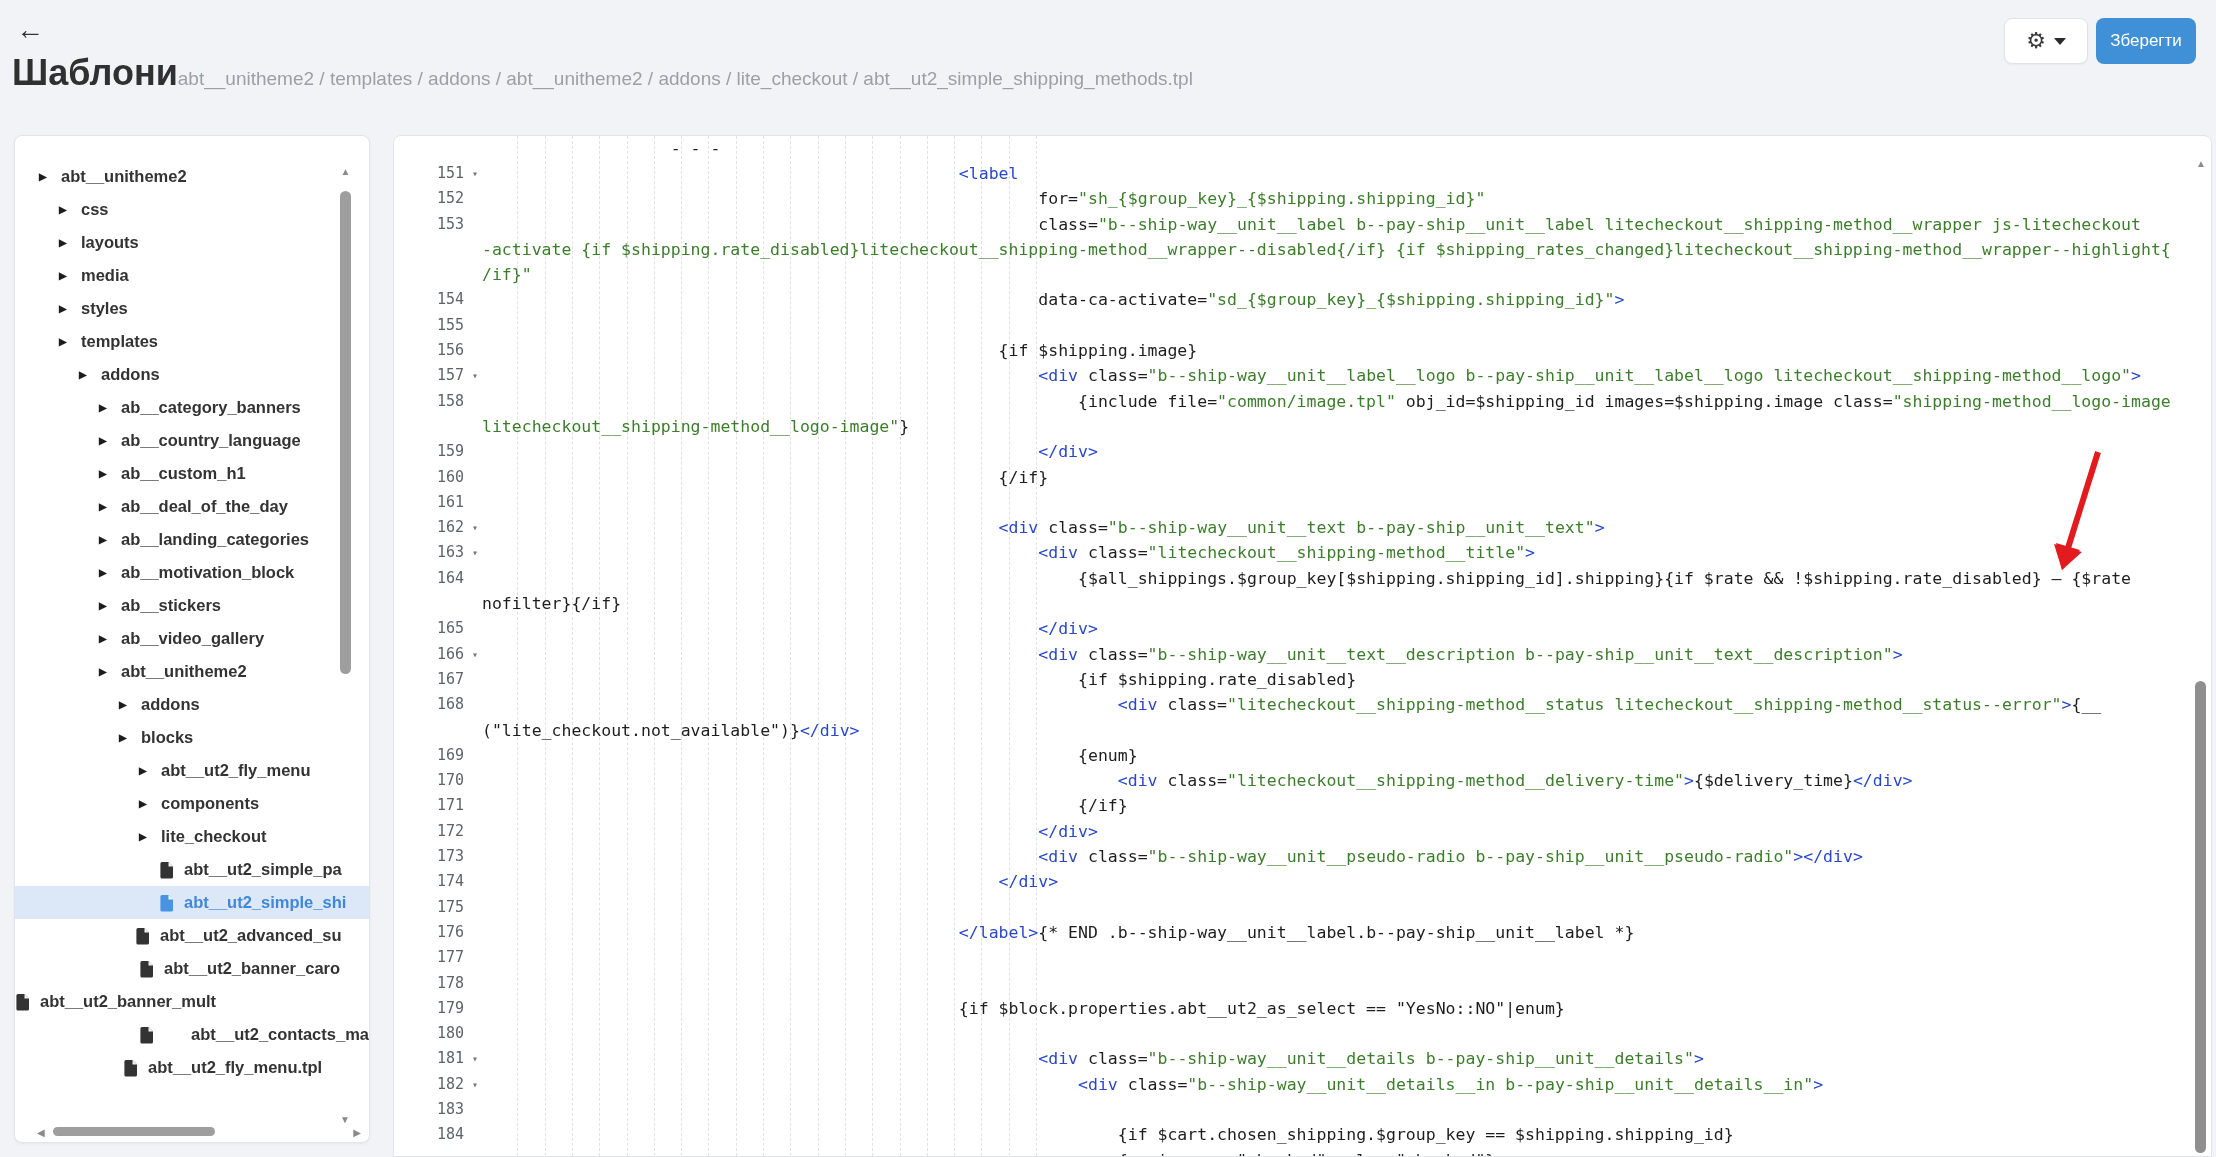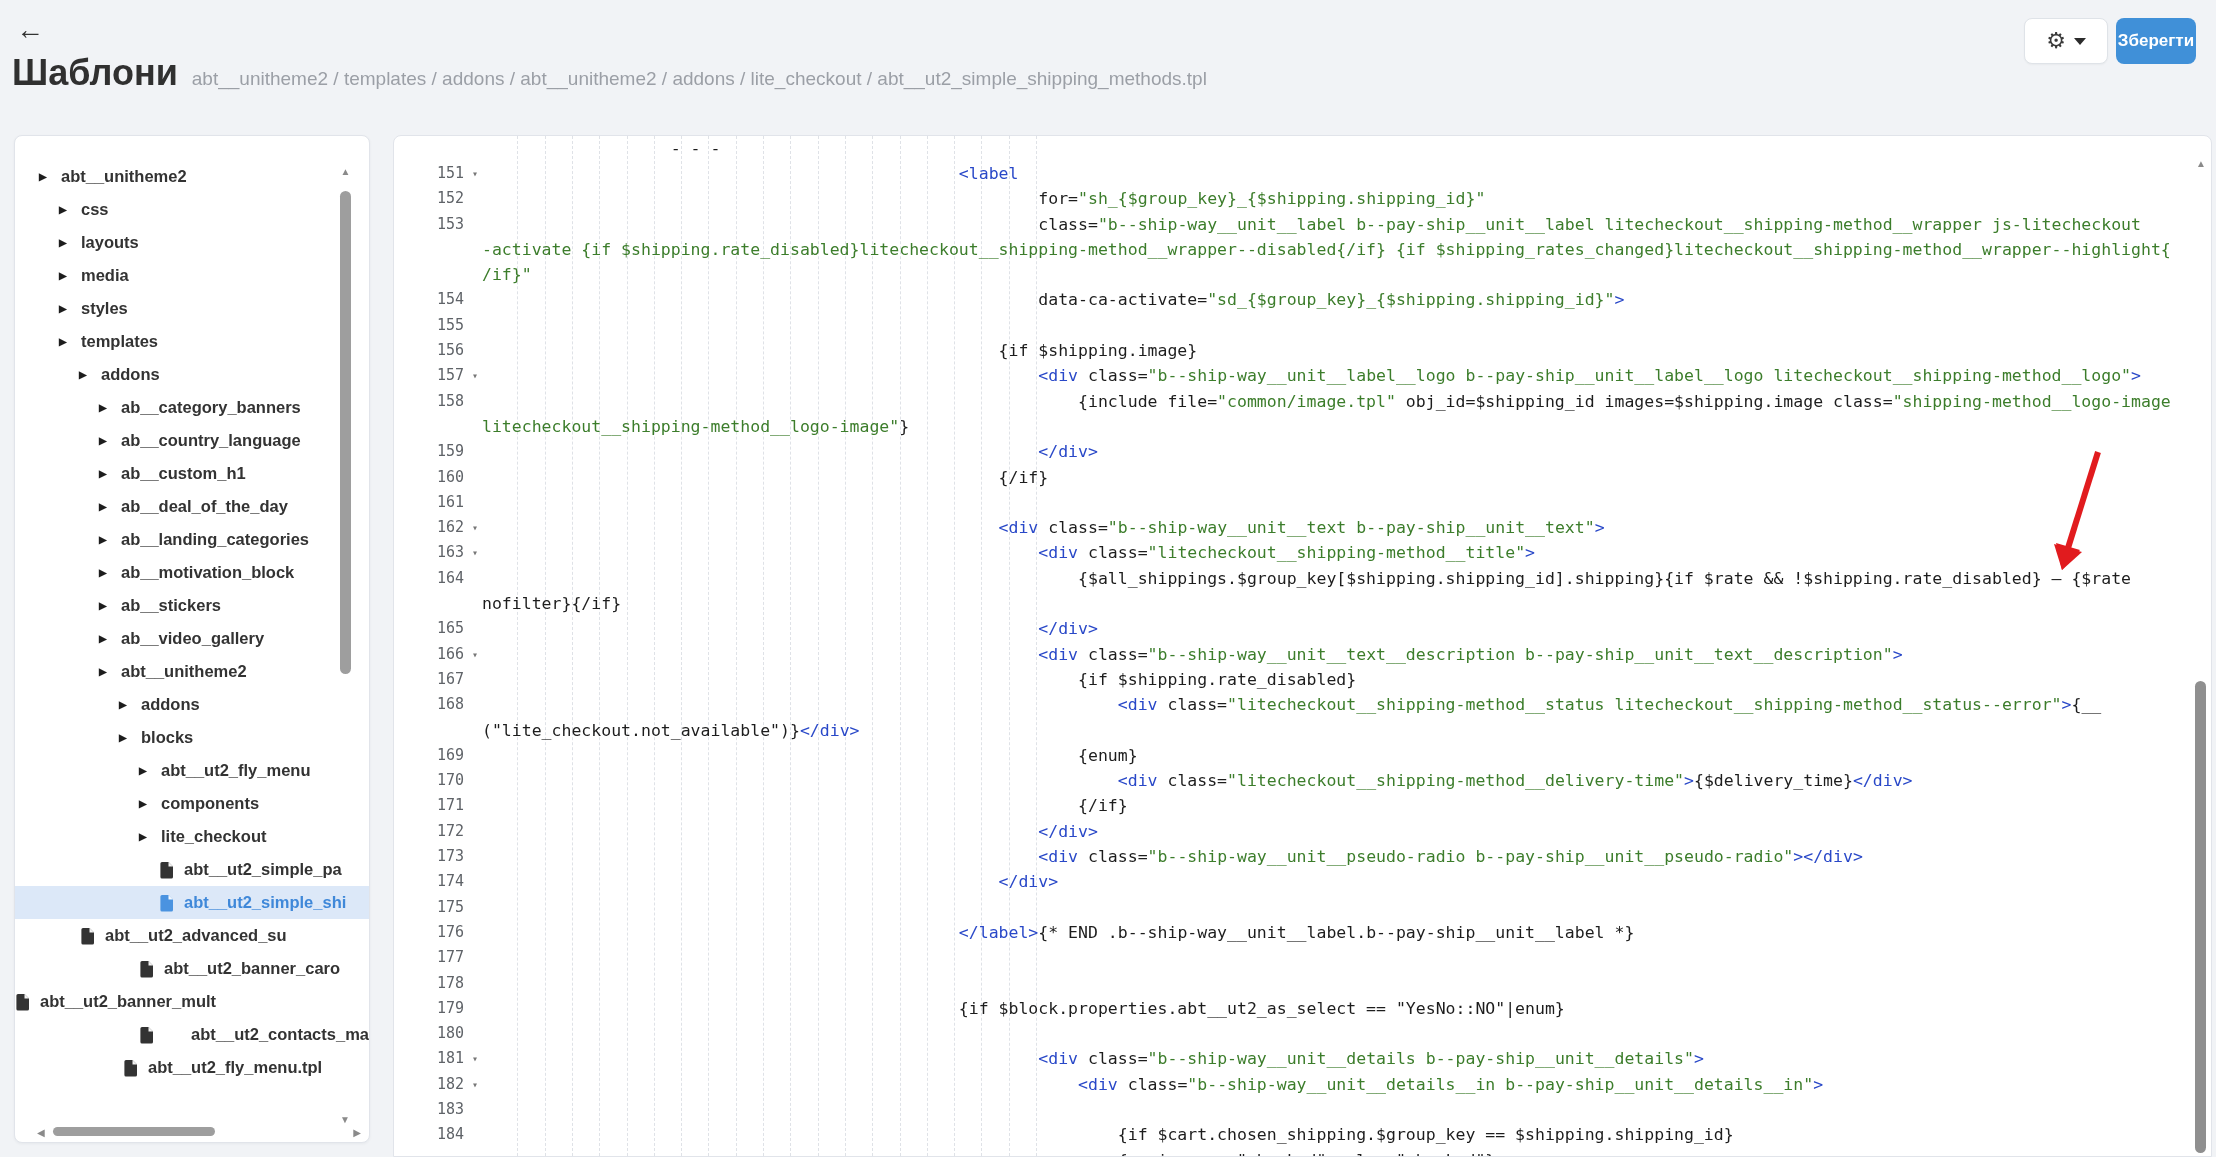--- a/index.html
+++ b/index.html
@@ -11,24 +11,24 @@
   html,body{width:2216px;height:1157px;overflow:hidden;}
   body{background:var(--bg);font-family:"Liberation Sans",sans-serif;position:relative;}
 
   
   .back{position:absolute;left:16px;top:16px;font-size:28px;color:#333;cursor:pointer;line-height:1;}
   .actions{position:absolute;right:20px;top:18px;display:flex;gap:8px;}
   .btn{height:46px;border-radius:8px;display:flex;align-items:center;justify-content:center;font-size:17px;}
   .btn-gear{width:84px;background:#fff;border:1px solid #dfe3e8;box-shadow:0 1px 2px rgba(0,0,0,.04);gap:8px;cursor:pointer;}
   .gear-glyph{font-size:22px;color:#3a3a3a;line-height:1;}
   .caret{width:0;height:0;border-left:6px solid transparent;border-right:6px solid transparent;border-top:7px solid #2b2b2b;}
-  .btn-save{width:80px;background:var(--accent);color:#fff;font-weight:bold;cursor:pointer;border:none;}
-
-  
-  .header{position:absolute;left:12px;top:52px;display:flex;align-items:baseline;gap:14px;white-space:nowrap;}
+  .btn-save{width:100px;background:var(--accent);color:#fff;font-weight:normal;cursor:pointer;border:none;}
+
+  
+  .header{position:absolute;left:12px;top:52px;display:flex;align-items:baseline;white-space:nowrap;}
   .title{font-size:36px;font-weight:bold;color:#303030;}
   .crumb{font-size:19px;color:#9b9fa6;}
 
   
   .sidebar{position:absolute;left:14px;top:135px;width:356px;height:1008px;background:var(--panel);
     border:1px solid var(--panel-border);border-radius:8px;box-shadow:0 1px 3px rgba(20,30,50,.05);}
   .tree{position:absolute;left:0;top:0;right:0;height:972px;overflow:hidden;padding-top:24px;}
   .trow{height:33px;display:flex;align-items:center;font-size:16.5px;font-weight:bold;color:#333;cursor:pointer;white-space:nowrap;}
   .trow .tri{font-size:10px;color:#1d1d1d;width:12px;flex:0 0 12px;}
   .trow .lbl{margin-left:10px;}
@@ -180,21 +180,21 @@
         </svg>
         <span class="lbl">abt__ut2_simple_pa</span>
       </div>
       <div class="trow sel" style="padding-left: 144px;">
         <svg class="ficon" viewBox="0 0 15 18">
           <path d="M3 1 h6.5 l4.5 4.5 V16 a1.6 1.6 0 0 1 -1.6 1.6 H3 A1.6 1.6 0 0 1 1.4 16 V2.6 A1.6 1.6 0 0 1 3 1 Z" fill="#4a93e0"></path>
           <path d="M9.5 1 l4.5 4.5 h-4.5 Z" fill="#fff" opacity="0.95"></path>
         </svg>
         <span class="lbl">abt__ut2_simple_shi</span>
       </div>
-      <div class="trow" style="padding-left: 65px;">
+      <div class="trow" style="padding-left: 120px;">
         <svg class="ficon" viewBox="0 0 15 18">
           <path d="M3 1 h6.5 l4.5 4.5 V16 a1.6 1.6 0 0 1 -1.6 1.6 H3 A1.6 1.6 0 0 1 1.4 16 V2.6 A1.6 1.6 0 0 1 3 1 Z" fill="#333"></path>
           <path d="M9.5 1 l4.5 4.5 h-4.5 Z" fill="#fff" opacity="0.95"></path>
         </svg>
         <span class="lbl">abt__ut2_advanced_su</span>
       </div>
       <div class="trow" style="padding-left: 124px;">
         <svg class="ficon" viewBox="0 0 15 18">
           <path d="M3 1 h6.5 l4.5 4.5 V16 a1.6 1.6 0 0 1 -1.6 1.6 H3 A1.6 1.6 0 0 1 1.4 16 V2.6 A1.6 1.6 0 0 1 3 1 Z" fill="#333"></path>
           <path d="M9.5 1 l4.5 4.5 h-4.5 Z" fill="#fff" opacity="0.95"></path>

